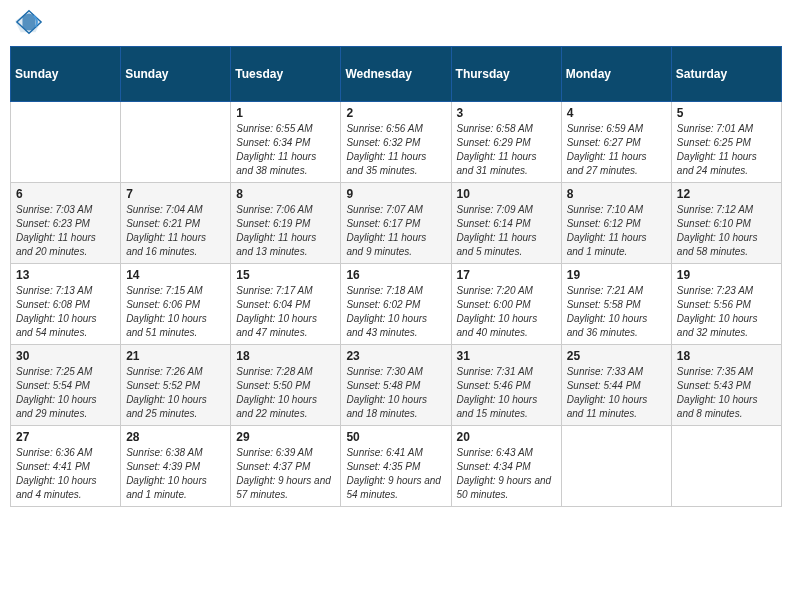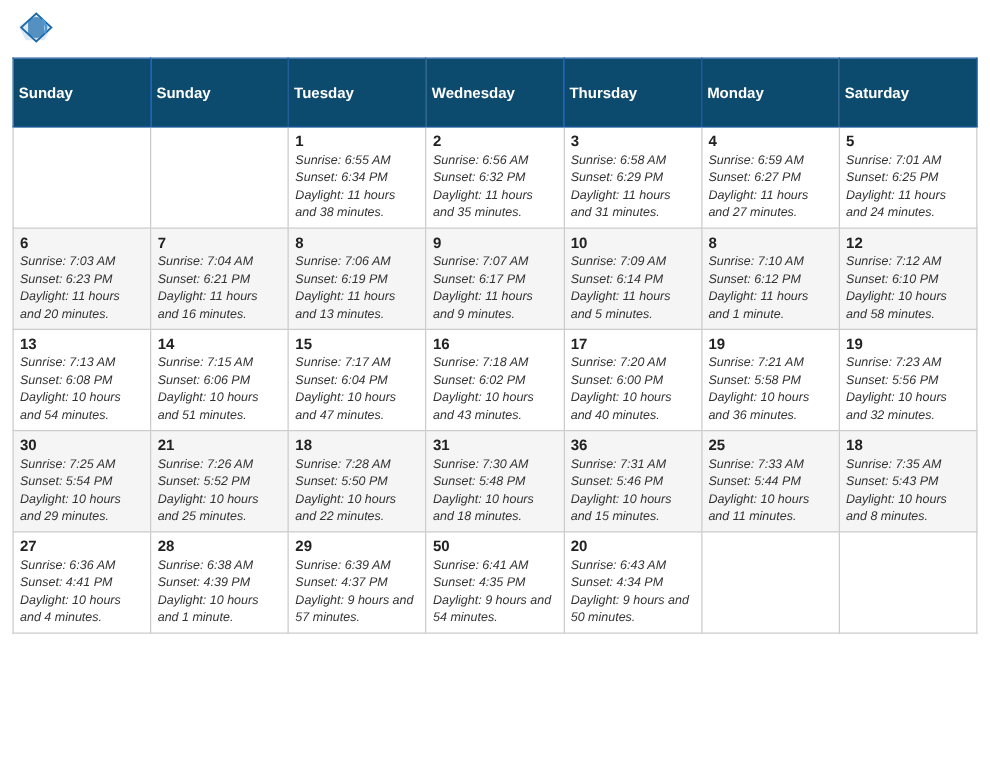--- a/index.html
+++ b/index.html
@@ -220,25 +220,25 @@
         </td>
         <td>
           <div class="day-number">21</div>
           <div class="day-info">Sunrise: 7:26 AM<br>Sunset: 5:52 PM<br>Daylight: 10 hours and 25 minutes.</div>
         </td>
         <td>
           <div class="day-number">18</div>
           <div class="day-info">Sunrise: 7:28 AM<br>Sunset: 5:50 PM<br>Daylight: 10 hours and 22 minutes.</div>
         </td>
         <td>
+          <div class="day-number">23</div>
+          <div class="day-info">Sunrise: 7:30 AM<br>Sunset: 5:48 PM<br>Daylight: 10 hours and 18 minutes.</div>
+        </td>
+        <td>
           <div class="day-number">31</div>
-          <div class="day-info">Sunrise: 7:30 AM<br>Sunset: 5:48 PM<br>Daylight: 10 hours and 18 minutes.</div>
-        </td>
-        <td>
-          <div class="day-number">36</div>
           <div class="day-info">Sunrise: 7:31 AM<br>Sunset: 5:46 PM<br>Daylight: 10 hours and 15 minutes.</div>
         </td>
         <td>
           <div class="day-number">25</div>
           <div class="day-info">Sunrise: 7:33 AM<br>Sunset: 5:44 PM<br>Daylight: 10 hours and 11 minutes.</div>
         </td>
         <td>
           <div class="day-number">18</div>
           <div class="day-info">Sunrise: 7:35 AM<br>Sunset: 5:43 PM<br>Daylight: 10 hours and 8 minutes.</div>
         </td>

